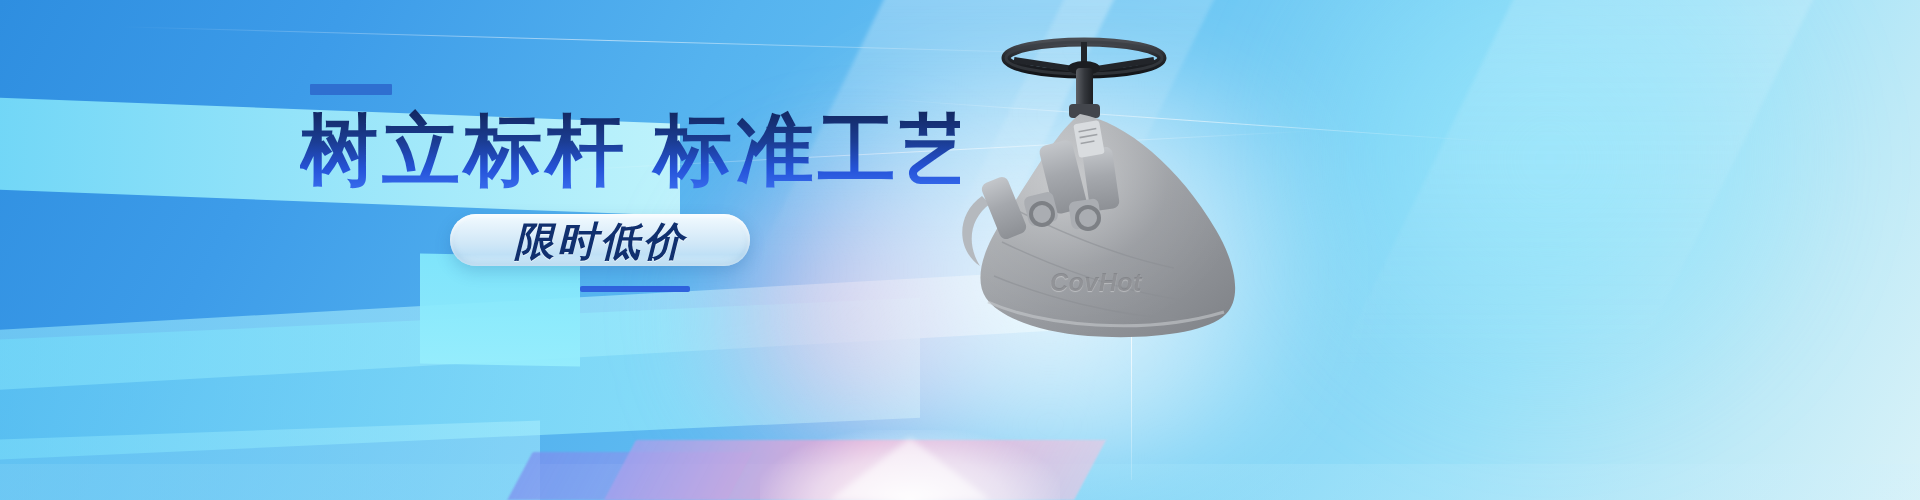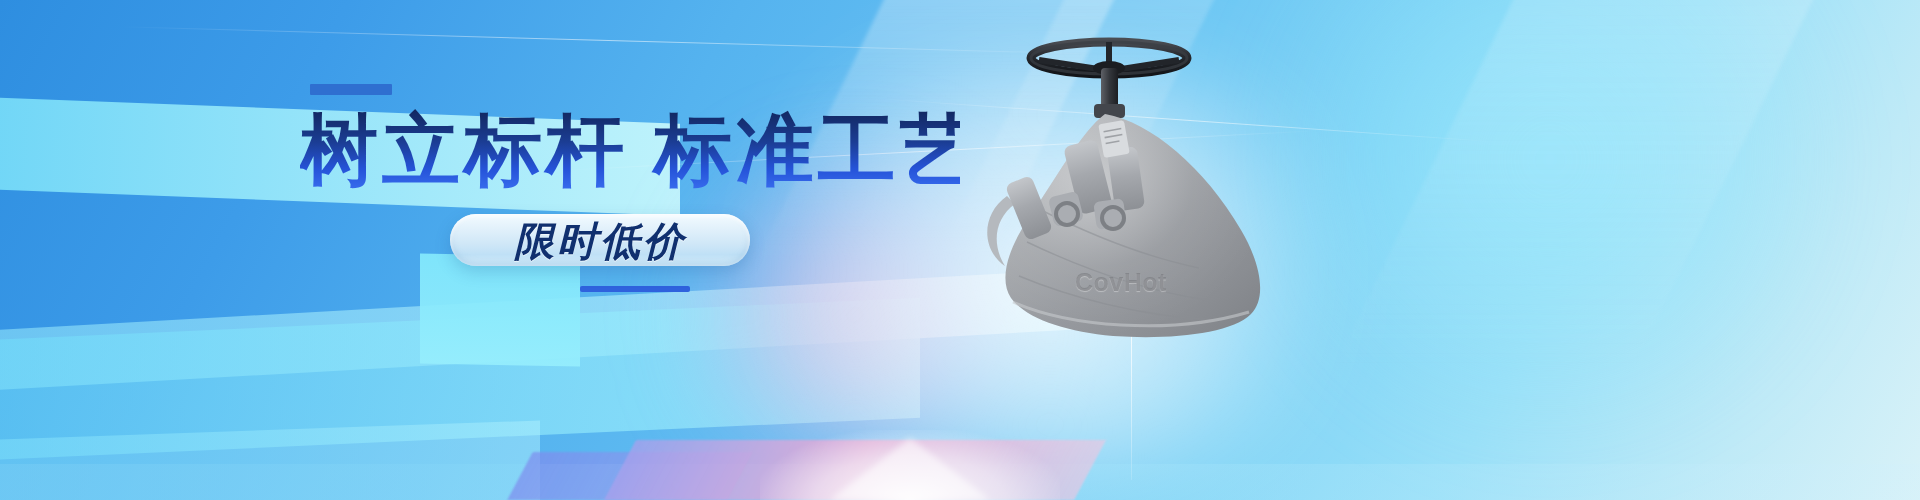--- a/index.html
+++ b/index.html
@@ -137,21 +137,21 @@
     font-size:40px; font-weight:700; letter-spacing:3px; color:#10306f;
     text-shadow:0 1px 0 rgba(255,255,255,.6);
   }
 
   .underbar{
     margin-top:20px; margin-left:280px;
     width:110px; height:6px; background:#2f62dd; border-radius:2px;
   }
 
   
-  .product{ position:absolute; left:955px; top:18px; width:340px; height:340px; }
+  .product{ position:absolute; left:930px; top:18px; width:340px; height:340px;font-style:italic; }
   .product svg{ display:block; width:100%; height:100%; overflow:visible; }
   .wm{
     position:absolute; left:120px; top:250px;
     font-size:25px; font-weight:700; letter-spacing:.5px;
     color:rgba(118,120,124,.62);
     text-shadow:0 1px 1px rgba(255,255,255,.35);
     pointer-events:none; user-select:none;
   }
 </style>
 </head>

